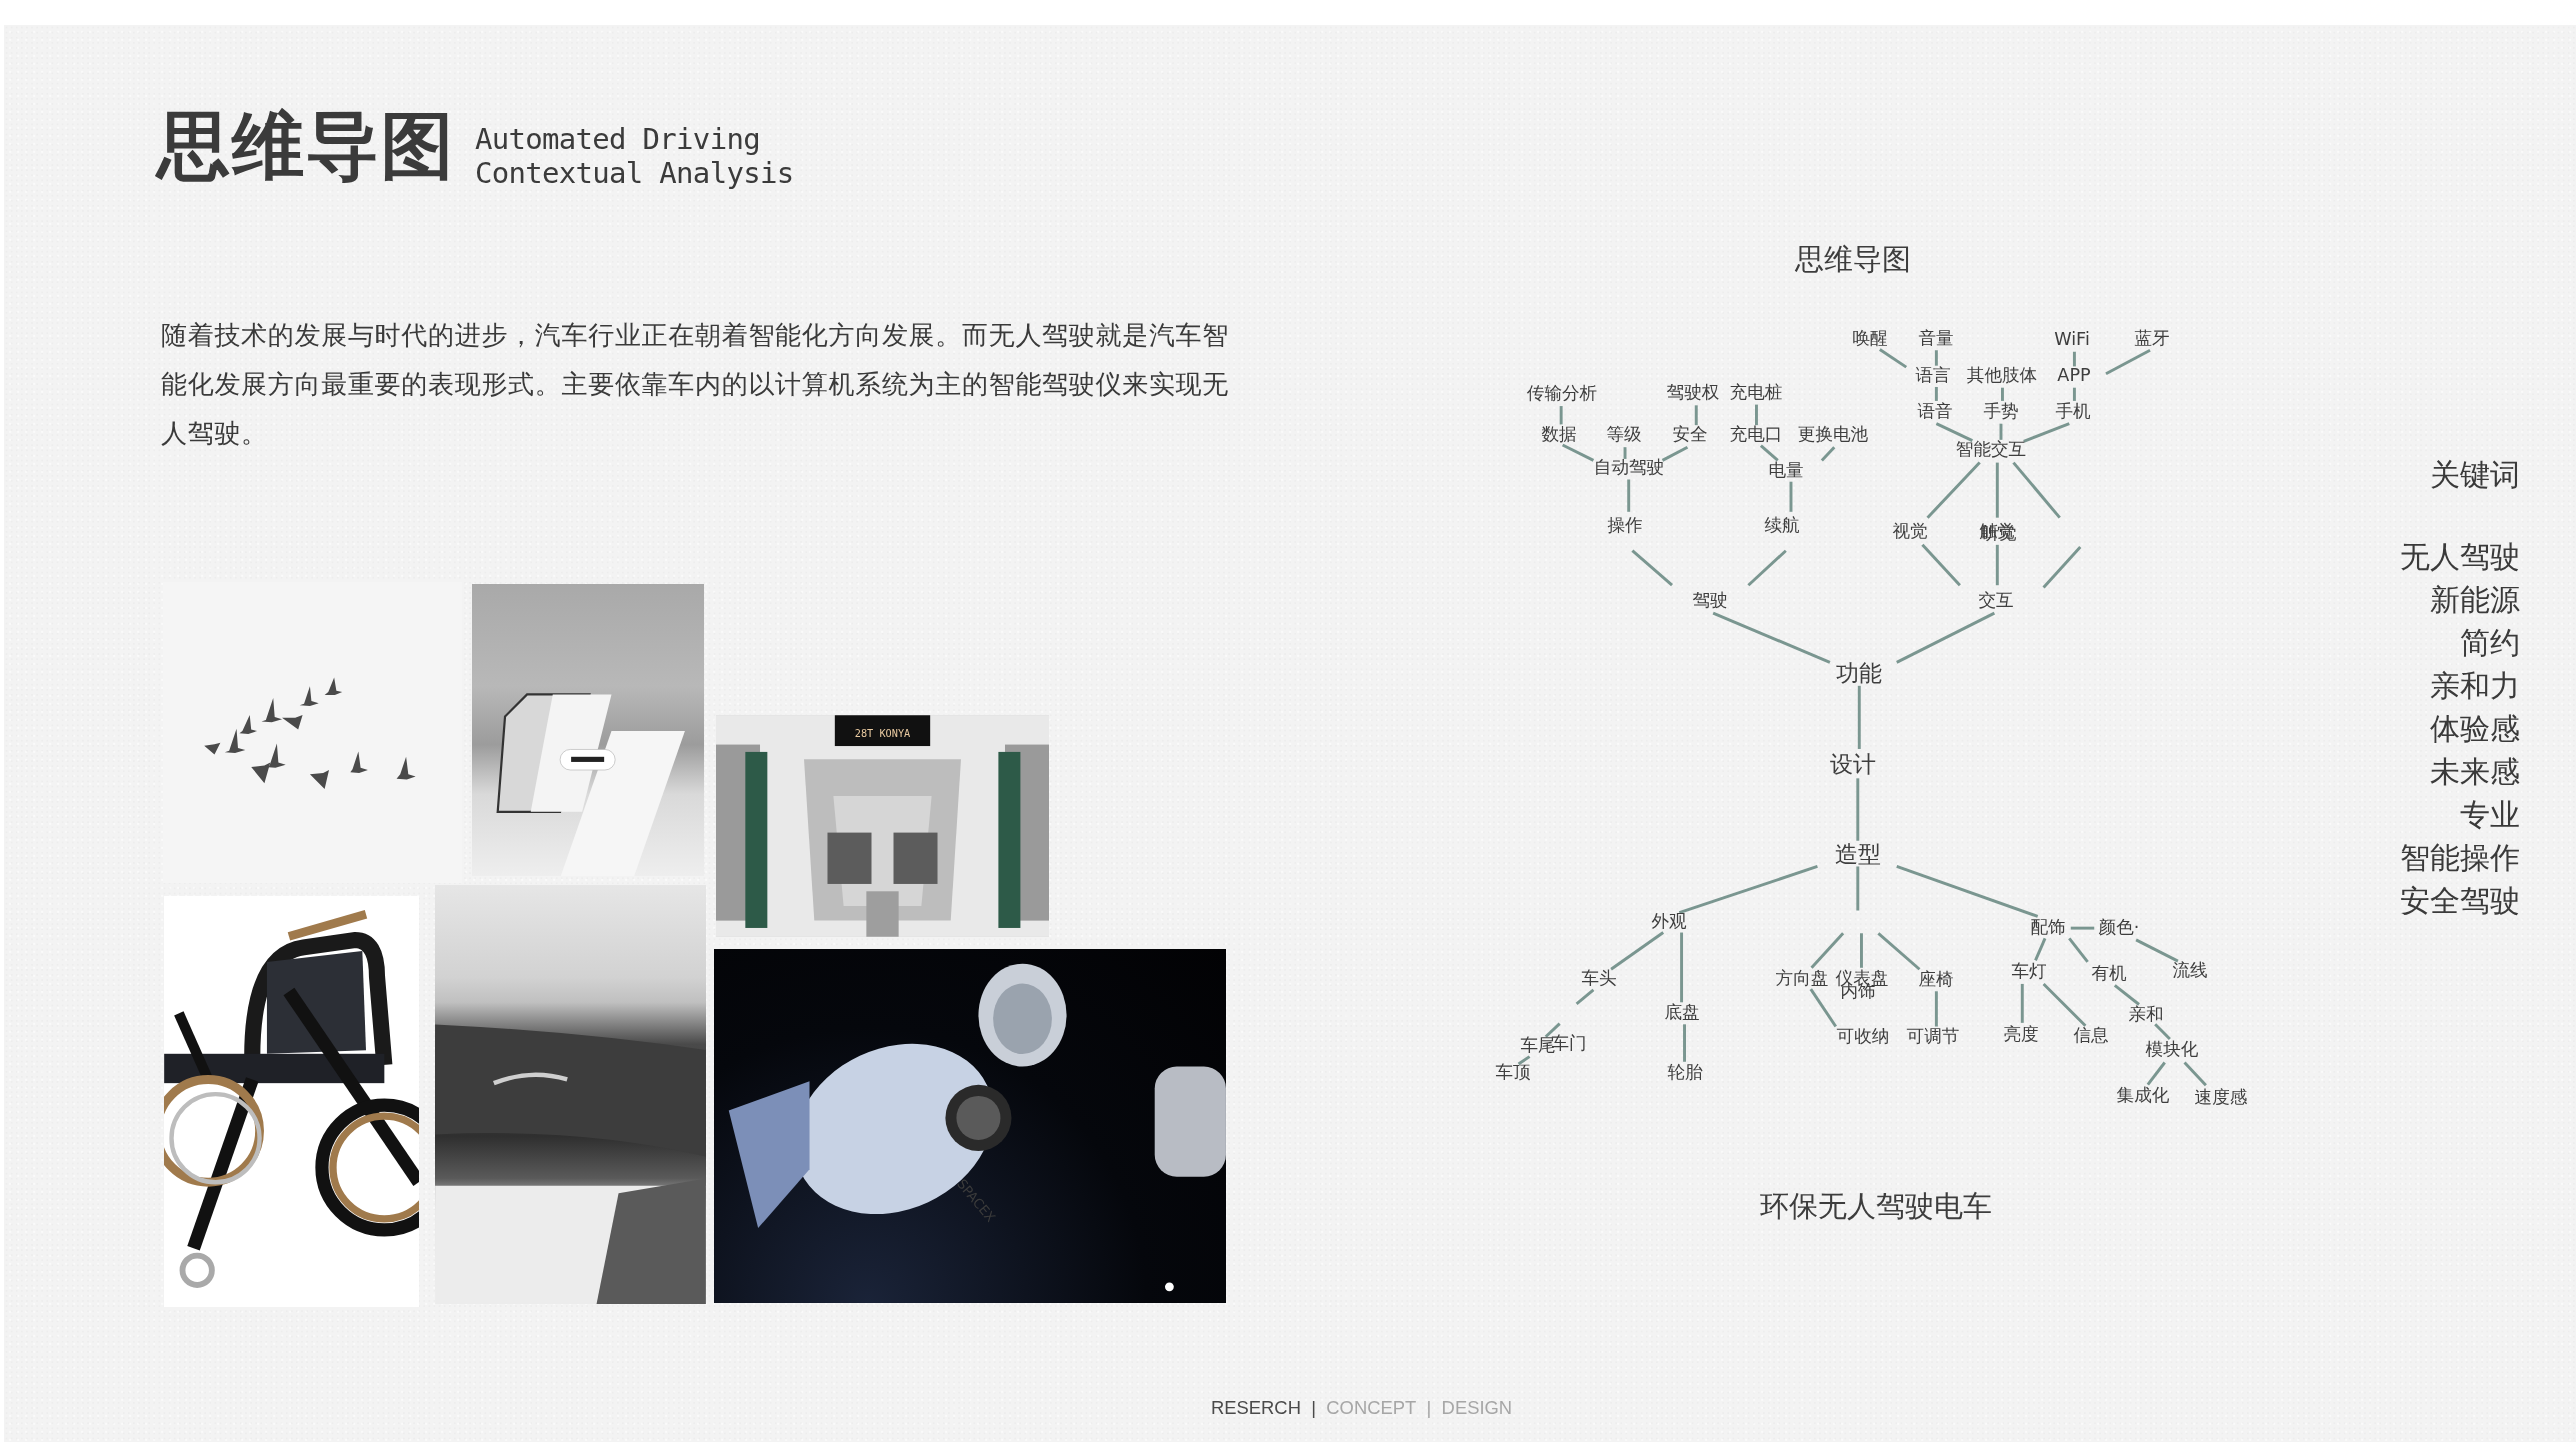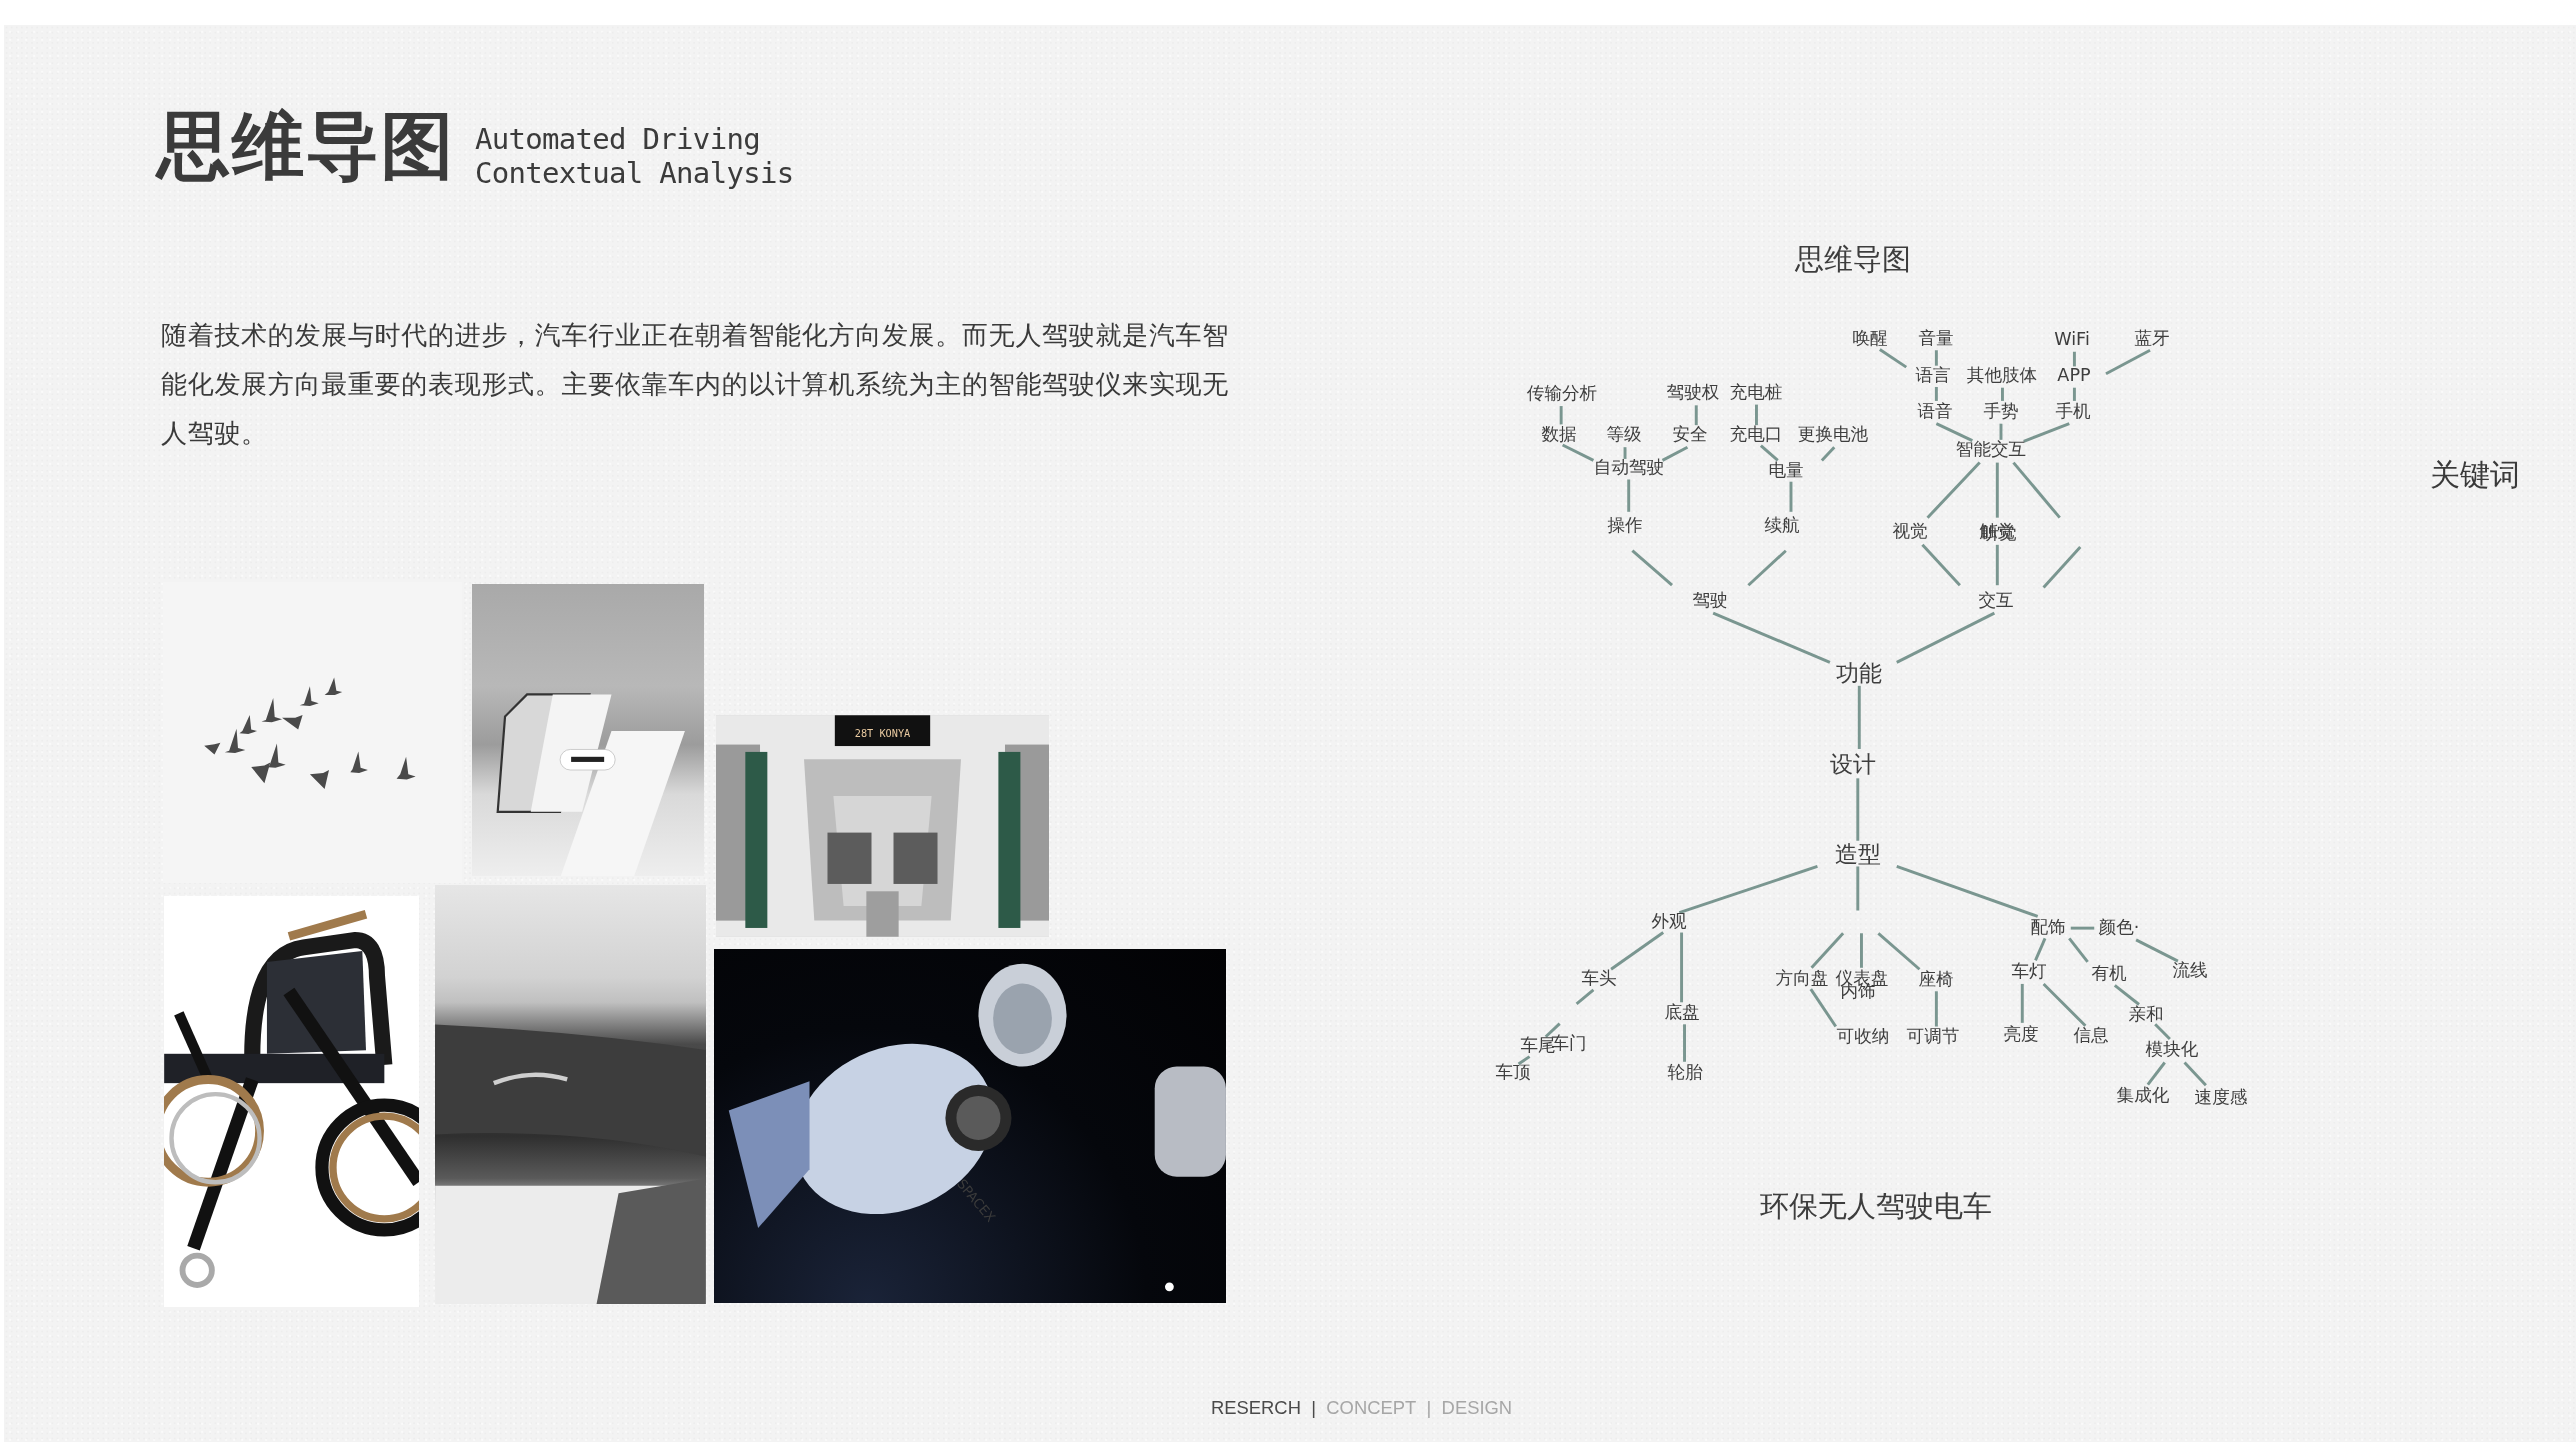--- a/index.html
+++ b/index.html
@@ -369,20 +369,31 @@
       <div class="mm-node" style="left: 2172px; top: 1050px;">模块化</div>
       <div class="mm-node" style="left: 2143px; top: 1096px;">集成化</div>
       <div class="mm-node" style="left: 2221px; top: 1098px;">速度感</div>
     </div>
   <div class="mm-title" style="left:1853px; top:228px;margin-top:32px;">思维导图</div>
   <div class="mm-title" style="left:1876px; top:1207px;">环保无人驾驶电车</div>
 </div>
 
 <div class="keywords">
   <div class="kw-title">关键词</div>
+  <div id="kw-list">
+      <div class="kw-item">无人驾驶</div>
+      <div class="kw-item">新能源</div>
+      <div class="kw-item">简约</div>
+      <div class="kw-item">亲和力</div>
+      <div class="kw-item">体验感</div>
+      <div class="kw-item">未来感</div>
+      <div class="kw-item">专业</div>
+      <div class="kw-item">智能操作</div>
+      <div class="kw-item">安全驾驶</div>
+    </div>
 </div>
 
 <div class="footer-nav">
   <span class="active">RESERCH</span>
   <span class="sep active">|</span>
   <span class="inactive">CONCEPT</span>
   <span class="sep inactive">|</span>
   <span class="inactive">DESIGN</span>
 </div>
 

